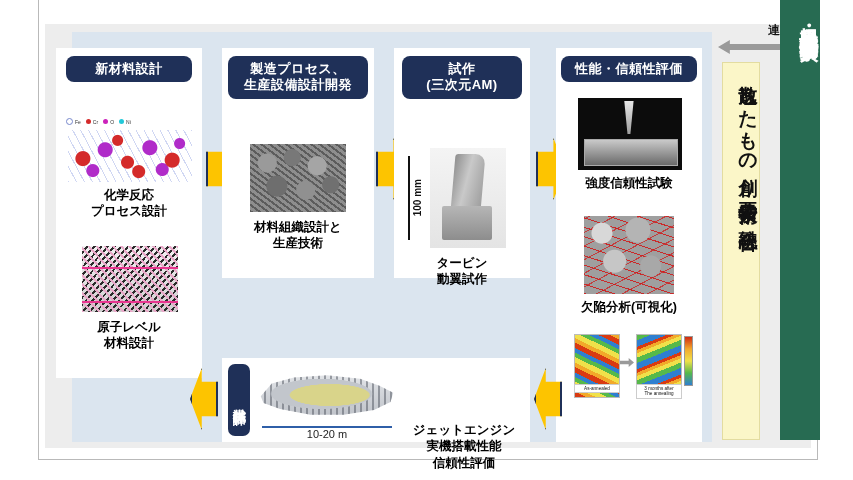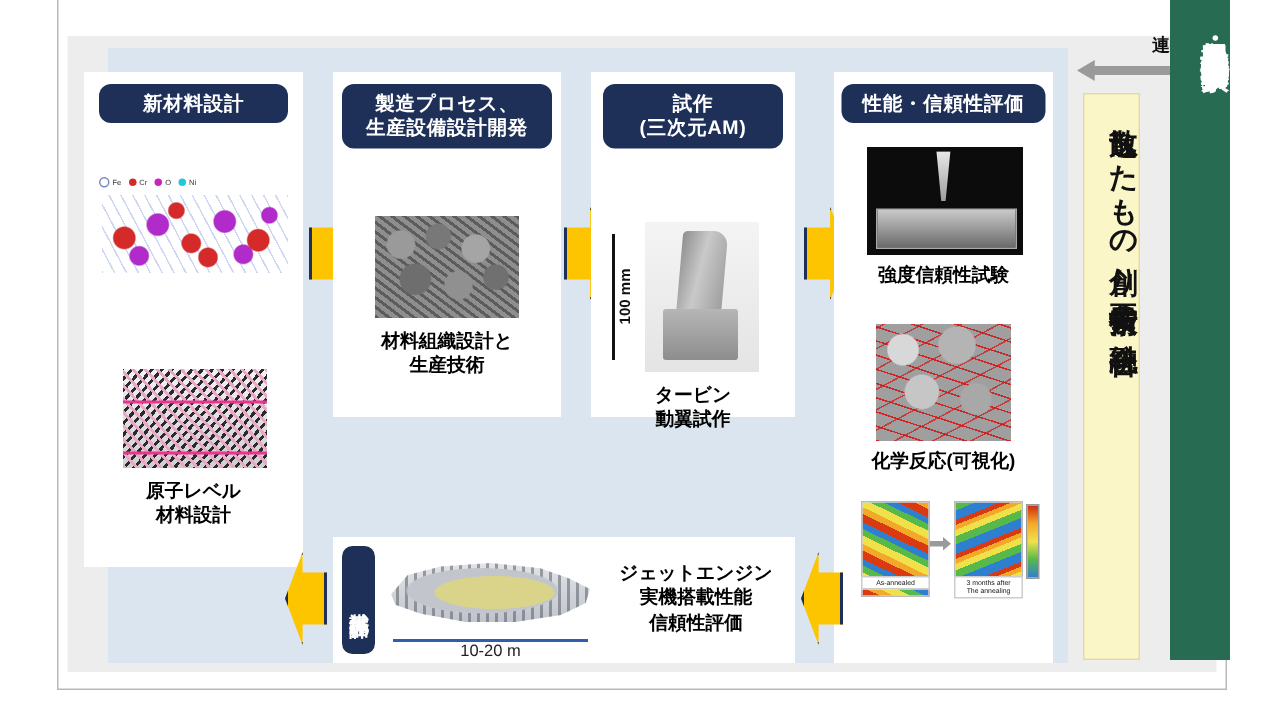--- a/index.html
+++ b/index.html
@@ -284,20 +284,21 @@
     padding: 4px 2px;
     box-sizing: border-box;
   }
   .engine-cap {
     position: absolute;
     font-size: 12.5px;
     font-weight: bold;
     line-height: 1.3;
     white-space: pre-line;
     color: #000000;
+    margin-top: 48px;
   }
   .scale-text {
     position: absolute;
     font-size: 11px;
     color: #222222;
     text-align: center;
   }
 
   
   .yellow-panel {
@@ -374,20 +375,22 @@
         <span>O</span>
       </span>
       <span class="li">
         <span class="dot" style="background:#22c8d8;"></span>
         <span>Ni</span>
       </span>
     </div>
 
     <div class="img-box atoms" style="left:12px; top:82px; width:124px; height:52px;"></div>
 
+    <div class="cap" style="top:140px;">化学反応
+プロセス設計</div>
 
     <div class="img-box lattice" style="left:26px; top:198px; width:96px; height:66px;"></div>
 
     <div class="cap" style="top:272px;">原子レベル
 材料設計</div>
   </div>
 
   <div class="arrow-right" style="left:206px; top:138px; width:30px; height:62px;"></div>
 
   <div class="card" style="left:222px; top:48px; width:152px; height:230px;">
@@ -419,21 +422,21 @@
 
   <div class="arrow-right" style="left:536px; top:138px; width:30px; height:62px;"></div>
 
   <div class="card" style="left:556px; top:48px; width:146px; height:394px;">
     <div class="card-title" style="width:128px;">性能・信頼性評価</div>
 
     <div class="img-box tester" style="left:22px; top:50px; width:104px; height:72px;"></div>
     <div class="cap" style="top:128px;">強度信頼性試験</div>
 
     <div class="img-box defect" style="left:28px; top:168px; width:90px; height:78px;"></div>
-    <div class="cap" style="top:252px;">化学反応(可視化)</div>
+    <div class="cap" style="top:252px;">欠陥分析(可視化)</div>
 
     <div class="img-box heat" style="left:18px; top:286px; width:44px; height:62px;"></div>
     <div class="heat-caption" style="left:18px; top:336px; width:44px;">As-annealed</div>
 
     <div style="position:absolute;left:64px;top:310px;width:14px;height:9px;background:#9a9a9a;clip-path:polygon(0 30%,62% 30%,62% 0,100% 50%,62% 100%,62% 70%,0 70%);"></div>
 
     <div class="img-box heat2" style="left:80px; top:286px; width:44px; height:62px;"></div>
     <div class="heat-caption" style="left:80px; top:336px; width:44px;">3 months after
 The annealing</div>
 

